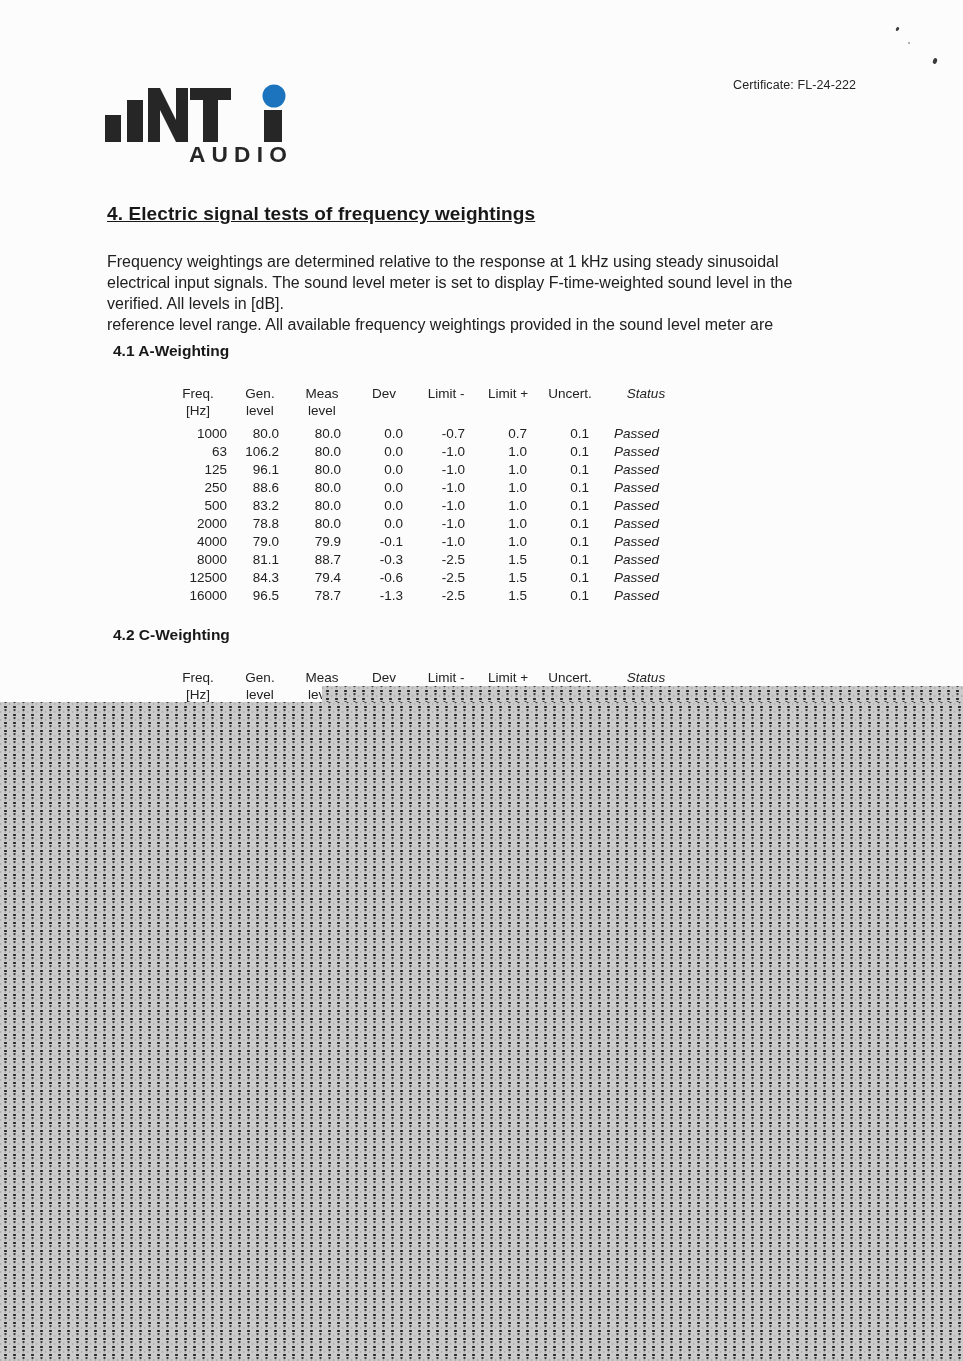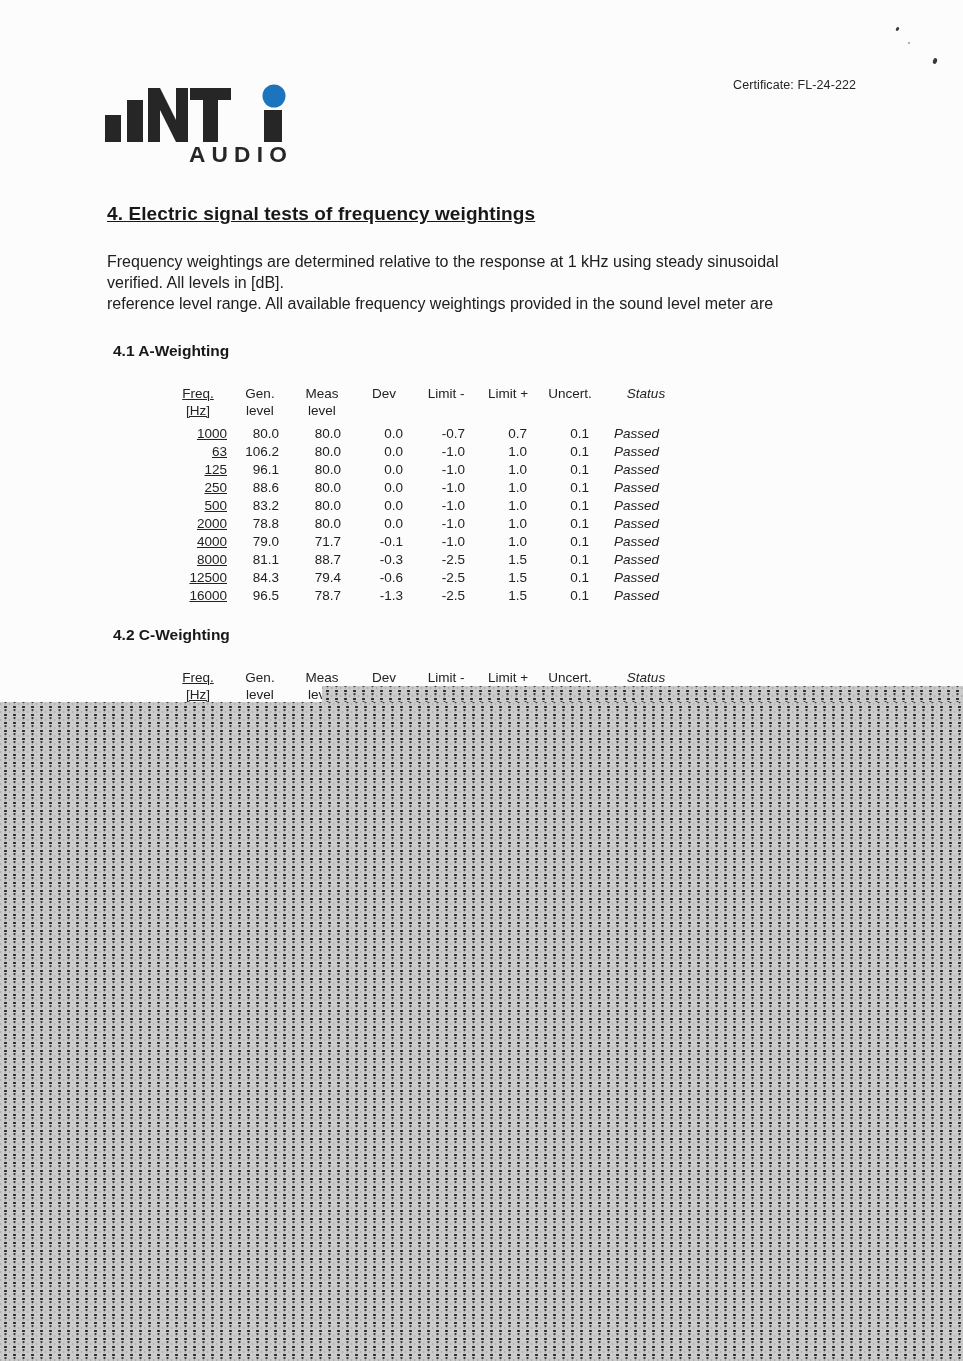--- a/index.html
+++ b/index.html
@@ -39,21 +39,21 @@
   
   .tgrid{
     position:absolute;left:167px;
     display:grid;
     grid-template-columns:62px 62px 62px 62px 62px 62px 62px 90px;
     font-size:13.5px;color:#222;
   }
   .tgrid .hrow,.tgrid .trow{display:contents;}
   .hcell{text-align:center;height:17px;line-height:17px;}
   .dcell{height:18px;line-height:18px;}
-  .c0{text-align:right;padding-right:2px;text-decoration:underline;}
+  .c0{text-align:right;padding-right:2px;}
   .c1,.c2,.c3,.c4,.c5,.c6{text-align:right;padding-right:12px;}
   .c7{text-align:left;padding-left:13px;font-style:italic;}
   .hcell.c0,.hcell.c1,.hcell.c2,.hcell.c3,.hcell.c4,.hcell.c5,.hcell.c6,.hcell.c7{
     text-align:center;padding:0;
   }
   .theadA{top:385px;}
   .tbodyA{top:425px;}
   .theadC{top:669px;}
   
   .dither{
@@ -94,38 +94,39 @@
 
   <div class="certificate">Certificate: FL-24-222</div>
 
   <div class="speck speck1"></div>
   <div class="speck speck2"></div>
   <div class="speck speck3"></div>
 
   <div class="section-title">4. Electric signal tests of frequency weightings</div>
   <div class="intro" id="intro">
       <div>Frequency weightings are determined relative to the response at 1 kHz using steady sinusoidal</div>
+      <div>electrical input signals. The sound level meter is set to display F-time-weighted sound level in the</div>
       <div>verified. All levels in [dB].</div>
       <div>reference level range. All available frequency weightings provided in the sound level meter are</div>
     </div>
 
   <div class="subhead subhead-a">4.1 A-Weighting</div>
 
   <div class="tgrid theadA" id="theadA">
       <div class="hrow"><div class="hcell c0">Freq.</div><div class="hcell c1">Gen.</div><div class="hcell c2">Meas</div><div class="hcell c3">Dev</div><div class="hcell c4">Limit -</div><div class="hcell c5">Limit +</div><div class="hcell c6">Uncert.</div><div class="hcell c7">Status</div></div>
       <div class="hrow"><div class="hcell c0">[Hz]</div><div class="hcell c1">level</div><div class="hcell c2">level</div><div class="hcell c3"></div><div class="hcell c4"></div><div class="hcell c5"></div><div class="hcell c6"></div><div class="hcell c7"></div></div>
     </div>
   <div class="tgrid tbodyA" id="tbodyA">
       <div class="trow"><div class="dcell c0">1000</div><div class="dcell c1">80.0</div><div class="dcell c2">80.0</div><div class="dcell c3">0.0</div><div class="dcell c4">-0.7</div><div class="dcell c5">0.7</div><div class="dcell c6">0.1</div><div class="dcell c7">Passed</div></div>
       <div class="trow"><div class="dcell c0">63</div><div class="dcell c1">106.2</div><div class="dcell c2">80.0</div><div class="dcell c3">0.0</div><div class="dcell c4">-1.0</div><div class="dcell c5">1.0</div><div class="dcell c6">0.1</div><div class="dcell c7">Passed</div></div>
       <div class="trow"><div class="dcell c0">125</div><div class="dcell c1">96.1</div><div class="dcell c2">80.0</div><div class="dcell c3">0.0</div><div class="dcell c4">-1.0</div><div class="dcell c5">1.0</div><div class="dcell c6">0.1</div><div class="dcell c7">Passed</div></div>
       <div class="trow"><div class="dcell c0">250</div><div class="dcell c1">88.6</div><div class="dcell c2">80.0</div><div class="dcell c3">0.0</div><div class="dcell c4">-1.0</div><div class="dcell c5">1.0</div><div class="dcell c6">0.1</div><div class="dcell c7">Passed</div></div>
       <div class="trow"><div class="dcell c0">500</div><div class="dcell c1">83.2</div><div class="dcell c2">80.0</div><div class="dcell c3">0.0</div><div class="dcell c4">-1.0</div><div class="dcell c5">1.0</div><div class="dcell c6">0.1</div><div class="dcell c7">Passed</div></div>
       <div class="trow"><div class="dcell c0">2000</div><div class="dcell c1">78.8</div><div class="dcell c2">80.0</div><div class="dcell c3">0.0</div><div class="dcell c4">-1.0</div><div class="dcell c5">1.0</div><div class="dcell c6">0.1</div><div class="dcell c7">Passed</div></div>
-      <div class="trow"><div class="dcell c0">4000</div><div class="dcell c1">79.0</div><div class="dcell c2">71.7</div><div class="dcell c3">-0.1</div><div class="dcell c4">-1.0</div><div class="dcell c5">1.0</div><div class="dcell c6">0.1</div><div class="dcell c7">Passed</div></div>
+      <div class="trow"><div class="dcell c0">4000</div><div class="dcell c1">79.0</div><div class="dcell c2">79.9</div><div class="dcell c3">-0.1</div><div class="dcell c4">-1.0</div><div class="dcell c5">1.0</div><div class="dcell c6">0.1</div><div class="dcell c7">Passed</div></div>
       <div class="trow"><div class="dcell c0">8000</div><div class="dcell c1">81.1</div><div class="dcell c2">88.7</div><div class="dcell c3">-0.3</div><div class="dcell c4">-2.5</div><div class="dcell c5">1.5</div><div class="dcell c6">0.1</div><div class="dcell c7">Passed</div></div>
       <div class="trow"><div class="dcell c0">12500</div><div class="dcell c1">84.3</div><div class="dcell c2">79.4</div><div class="dcell c3">-0.6</div><div class="dcell c4">-2.5</div><div class="dcell c5">1.5</div><div class="dcell c6">0.1</div><div class="dcell c7">Passed</div></div>
       <div class="trow"><div class="dcell c0">16000</div><div class="dcell c1">96.5</div><div class="dcell c2">78.7</div><div class="dcell c3">-1.3</div><div class="dcell c4">-2.5</div><div class="dcell c5">1.5</div><div class="dcell c6">0.1</div><div class="dcell c7">Passed</div></div>
     </div>
 
   <div class="subhead subhead-c">4.2 C-Weighting</div>
 
   <div class="tgrid theadC" id="theadC">
       <div class="hrow"><div class="hcell c0">Freq.</div><div class="hcell c1">Gen.</div><div class="hcell c2">Meas</div><div class="hcell c3">Dev</div><div class="hcell c4">Limit -</div><div class="hcell c5">Limit +</div><div class="hcell c6">Uncert.</div><div class="hcell c7">Status</div></div>
       <div class="hrow"><div class="hcell c0">[Hz]</div><div class="hcell c1">level</div><div class="hcell c2">level</div><div class="hcell c3"></div><div class="hcell c4"></div><div class="hcell c5"></div><div class="hcell c6"></div><div class="hcell c7"></div></div>

